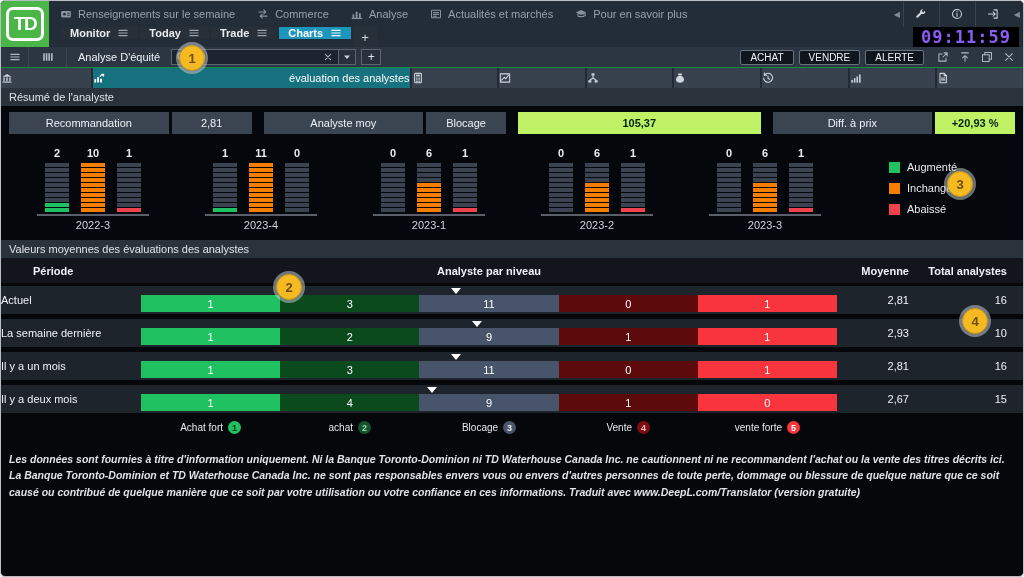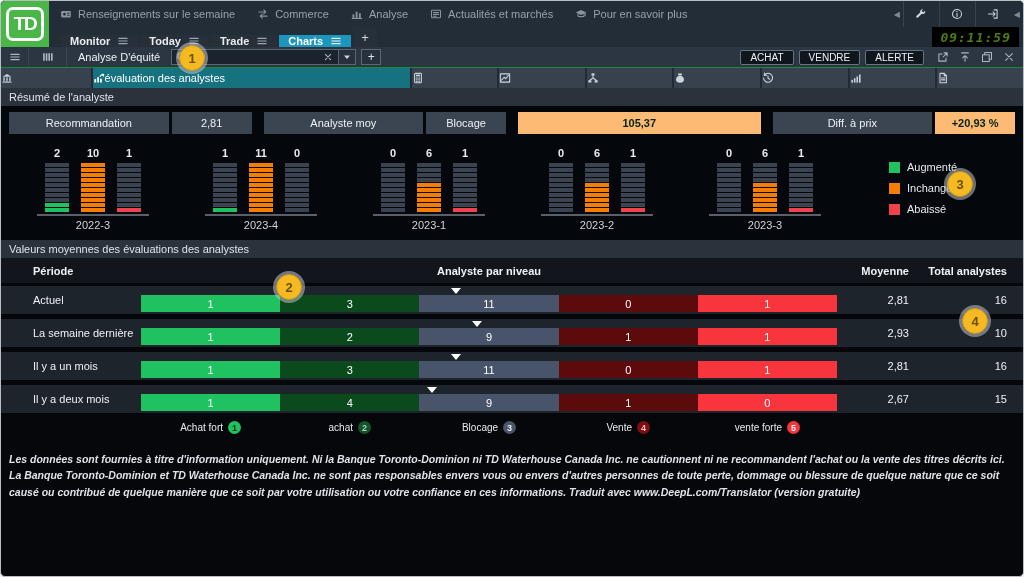--- a/index.html
+++ b/index.html
@@ -28,22 +28,22 @@
                   border-left:1px solid #39434e; color:#cdd4da; }
   .ws-row { height:20px; display:flex; align-items:stretch; padding-left:12px; }
   .ws-tab { display:flex; align-items:center; gap:7px; padding:0 9px; margin-right:2px;
             background:#273039; color:#e8ecf0; font-weight:bold; font-size:11px; }
   .ws-tab .ic { color:#9aa4ae; }
   .ws-tab.active { background:#1d96bd; color:#fff; }
   .ws-tab.active .ic { color:#eaf6fb; }
   .ws-plus { width:24px; display:grid; place-items:center; background:#273039; color:#cfd6dc; font-size:13px; }
   .ws-spacer { flex:1; }
   .clock-panel { background:#000; display:flex; align-items:center; padding:0 8px; margin-right:4px; }
-  .clock-text { font-family:"DejaVu Sans Mono","Liberation Mono",monospace; font-style:italic; font-weight:bold;
-                color:#4d7c0f; font-size:13px; letter-spacing:1px; }
+  .clock-text { font-family:"DejaVu Sans Mono","Liberation Mono",monospace; font-weight:bold;
+                color:#8b5cf6; font-size:17px; letter-spacing:1px; }
 
   
   .sym-toolbar { height:21px; background:#2c3642; border-bottom:1px solid #1a8c3e;
                  display:flex; align-items:center; flex:0 0 auto; }
   .tb-cell { height:100%; display:flex; align-items:center; justify-content:center; border-right:1px solid #3a444f; color:#aeb6bf; }
   .tb-menu { width:28px; }
   .tb-cols { width:38px; }
   .tb-view { padding:0 11px; color:#eef2f6; }
   .search-box { display:flex; align-items:center; height:16px; width:168px; background:#1b232e;
                 border:1px solid #5c6673; padding:0 4px; gap:4px; }
@@ -55,35 +55,35 @@
   .tb-plus { width:20px; height:16px; margin-left:5px; background:#27303c; border:1px solid #5c6673;
              display:grid; place-items:center; color:#dfe4e9; font-size:12px; }
   .tb-spacer { flex:1; }
   .trade-btn { height:15px; padding:0 9px; margin-right:5px; background:#10161d; border:1px solid #69737f;
                border-radius:2px; color:#eef2f6; font-size:10px; display:flex; align-items:center; }
   .tb-win-icons { display:flex; align-items:center; gap:2px; padding:0 4px; }
   .tb-win-icons .icon-btn { width:20px; height:18px; display:grid; place-items:center; color:#aeb6bf; }
 
   
   .inner-tabs { height:20px; background:#222b35; display:flex; gap:2px; flex:0 0 auto; }
-  .itab { background:#38424e; display:flex; align-items:center; justify-content:flex-start; gap:0; color:#cdd5dc; }
+  .itab { background:#38424e; display:flex; align-items:center; justify-content:space-between; gap:0; color:#cdd5dc; }
   .itab.active { background:#17727f; color:#fff; }
   .itab-label { font-size:11px; }
 
   
   .sec-header { height:18px; background:#2a323c; display:flex; align-items:center; padding-left:8px;
                 color:#dfe3e8; font-size:11px; flex:0 0 auto; }
 
   
   .metrics-row { height:33px; background:#04070b; display:flex; align-items:center; gap:12px; padding:0 8px; flex:0 0 auto; }
   .metric-pair { flex:1; display:flex; gap:3px; }
   .m-box { height:22px; display:flex; align-items:center; justify-content:center; background:#3b4552; color:#eef1f5; }
   .m-label { flex:2; }
   .m-value { flex:1; }
-  .m-value.green { background:#fdba74; color:#06230f; font-weight:bold;text-align:center; }
+  .m-value.green { background:#bef264; color:#06230f; font-weight:bold;text-align:center; }
 
   
   .chart-area { height:101px; background:#04070b; display:flex; padding:8px 0 0 8px; flex:0 0 auto; }
   .chart-group { width:168px; display:flex; flex-direction:column; align-items:center; flex:0 0 auto; }
   .cg-vals { display:flex; gap:12px; margin-bottom:4px; }
   .cg-val { width:24px; text-align:center; font-weight:bold; color:#e8ecf0; font-size:11px; }
   .cg-bars { display:flex; gap:12px; height:50px; align-items:flex-end; }
   .cg-bar { width:24px; display:flex; flex-direction:column; }
   .cg-seg { height:4px; margin-bottom:1px; background:#3b4250; }
   .cg-base { width:112px; height:2px; background:#596069; margin-top:1px; }
@@ -94,21 +94,21 @@
 
   
   .tbl-colhead { height:25px; background:#12161c; position:relative; display:flex; align-items:center;
                  font-weight:bold; color:#eef2f6; flex:0 0 auto; }
   .ch-period { width:140px; padding-left:32px; }
   .ch-levels { width:696px; text-align:center; }
   .ch-mean { width:72px; text-align:right; }
   .ch-total { flex:1; text-align:right; padding-right:16px; }
   .tbl-rows { height:133px; padding-top:3px; flex:0 0 auto; }
   .t-row { height:28px; margin-bottom:5px; background:#1d242c; display:flex; align-items:stretch; }
-  .t-period { width:140px; padding-left:32px; display:flex; align-items:center; color:#eef2f6; }
+  .t-period { width:140px; display:flex; align-items:center; color:#eef2f6; }
   .t-barcol { width:696px; display:flex; flex-direction:column; justify-content:flex-end; padding-bottom:2px; }
   .t-marker-track { height:8px; position:relative; }
   .t-marker { position:absolute; top:1px; transform:translateX(-50%); width:0; height:0;
               border-left:5px solid transparent; border-right:5px solid transparent; border-top:6px solid #fff; }
   .t-segbar { height:17px; display:flex; }
   .t-seg { flex:1; display:flex; align-items:center; justify-content:center; color:#fff; font-size:11px; }
   .t-mean { width:72px; display:flex; align-items:center; justify-content:flex-end; color:#eef2f6; }
   .t-total { flex:1; display:flex; align-items:center; justify-content:flex-end; padding-right:16px; color:#eef2f6; }
   .tbl-legend { height:23px; display:flex; margin-left:140px; width:696px; flex:0 0 auto; }
   .tl-item { flex:1; display:flex; align-items:center; justify-content:center; gap:5px; }
@@ -212,21 +212,21 @@
             <span class="ic">
               <svg viewBox="0 0 16 16" width="12" height="12" fill="none" stroke="currentColor" stroke-width="1.4" stroke-linecap="round" stroke-linejoin="round">
                 <path d="M9.5 2.5h4v11h-4"></path>
                 <path d="M2 8h8.5M8 5l3 3-3 3"></path>
               </svg>
             </span>
           </div>
         <div class="mini-collapse">◀</div>
       </div>
       <div class="ws-row">
-        <div id="ws-tabs" style="display:flex;align-items:flex-end;">
+        <div id="ws-tabs" style="display:flex;align-items:flex-start;">
             <div class="ws-tab">
               <span>Monitor</span>
               <span class="ic">
                 <svg viewBox="0 0 16 16" width="12" height="12" fill="none" stroke="currentColor" stroke-width="1.4" stroke-linecap="round" stroke-linejoin="round">
                   <path d="M2.5 4.5h11M2.5 8h11M2.5 11.5h11"></path>
                 </svg>
               </span>
             </div>
             <div class="ws-tab">
               <span>Today</span>

